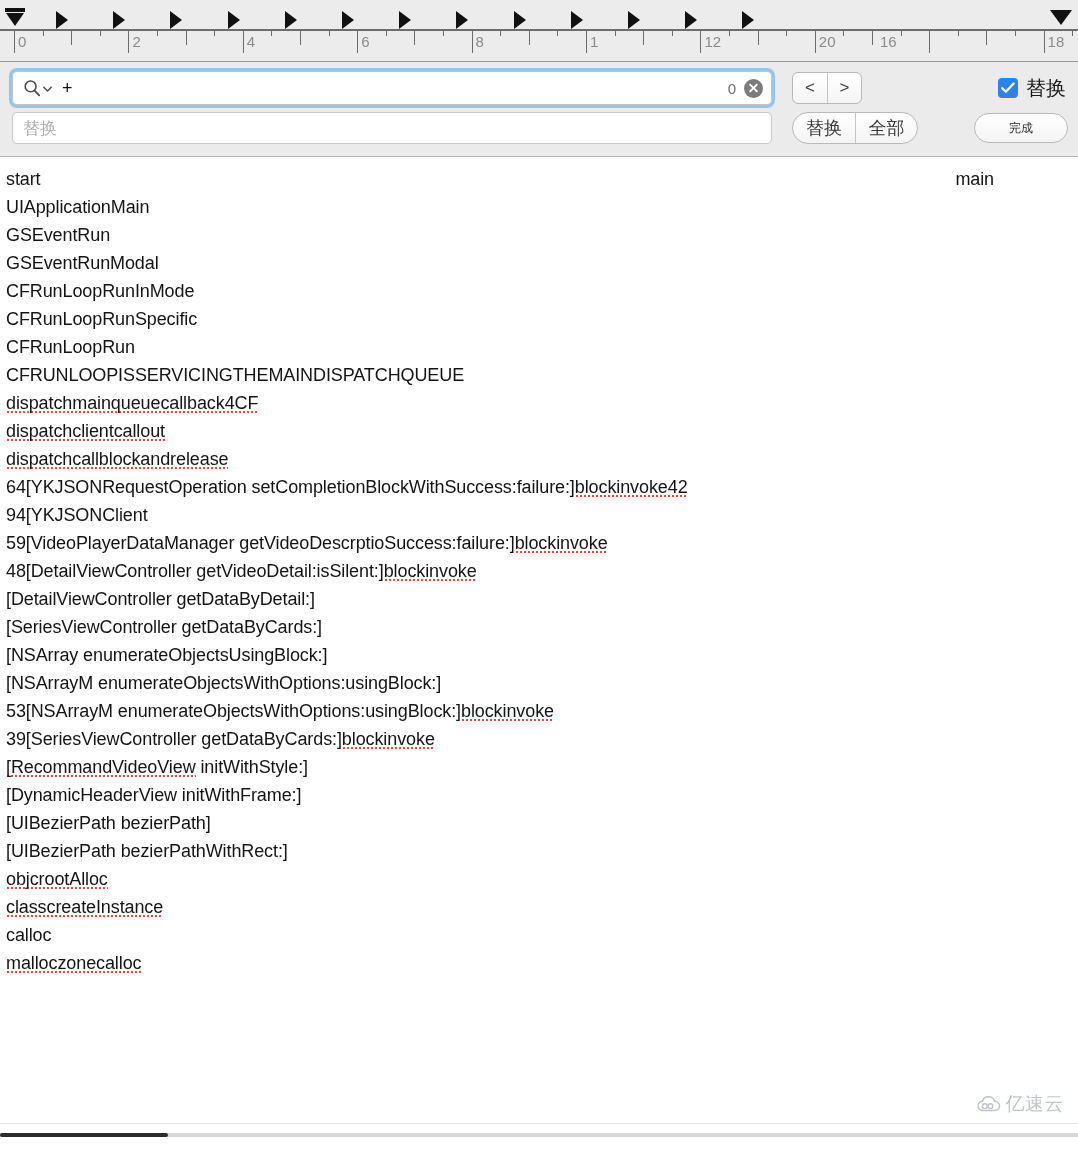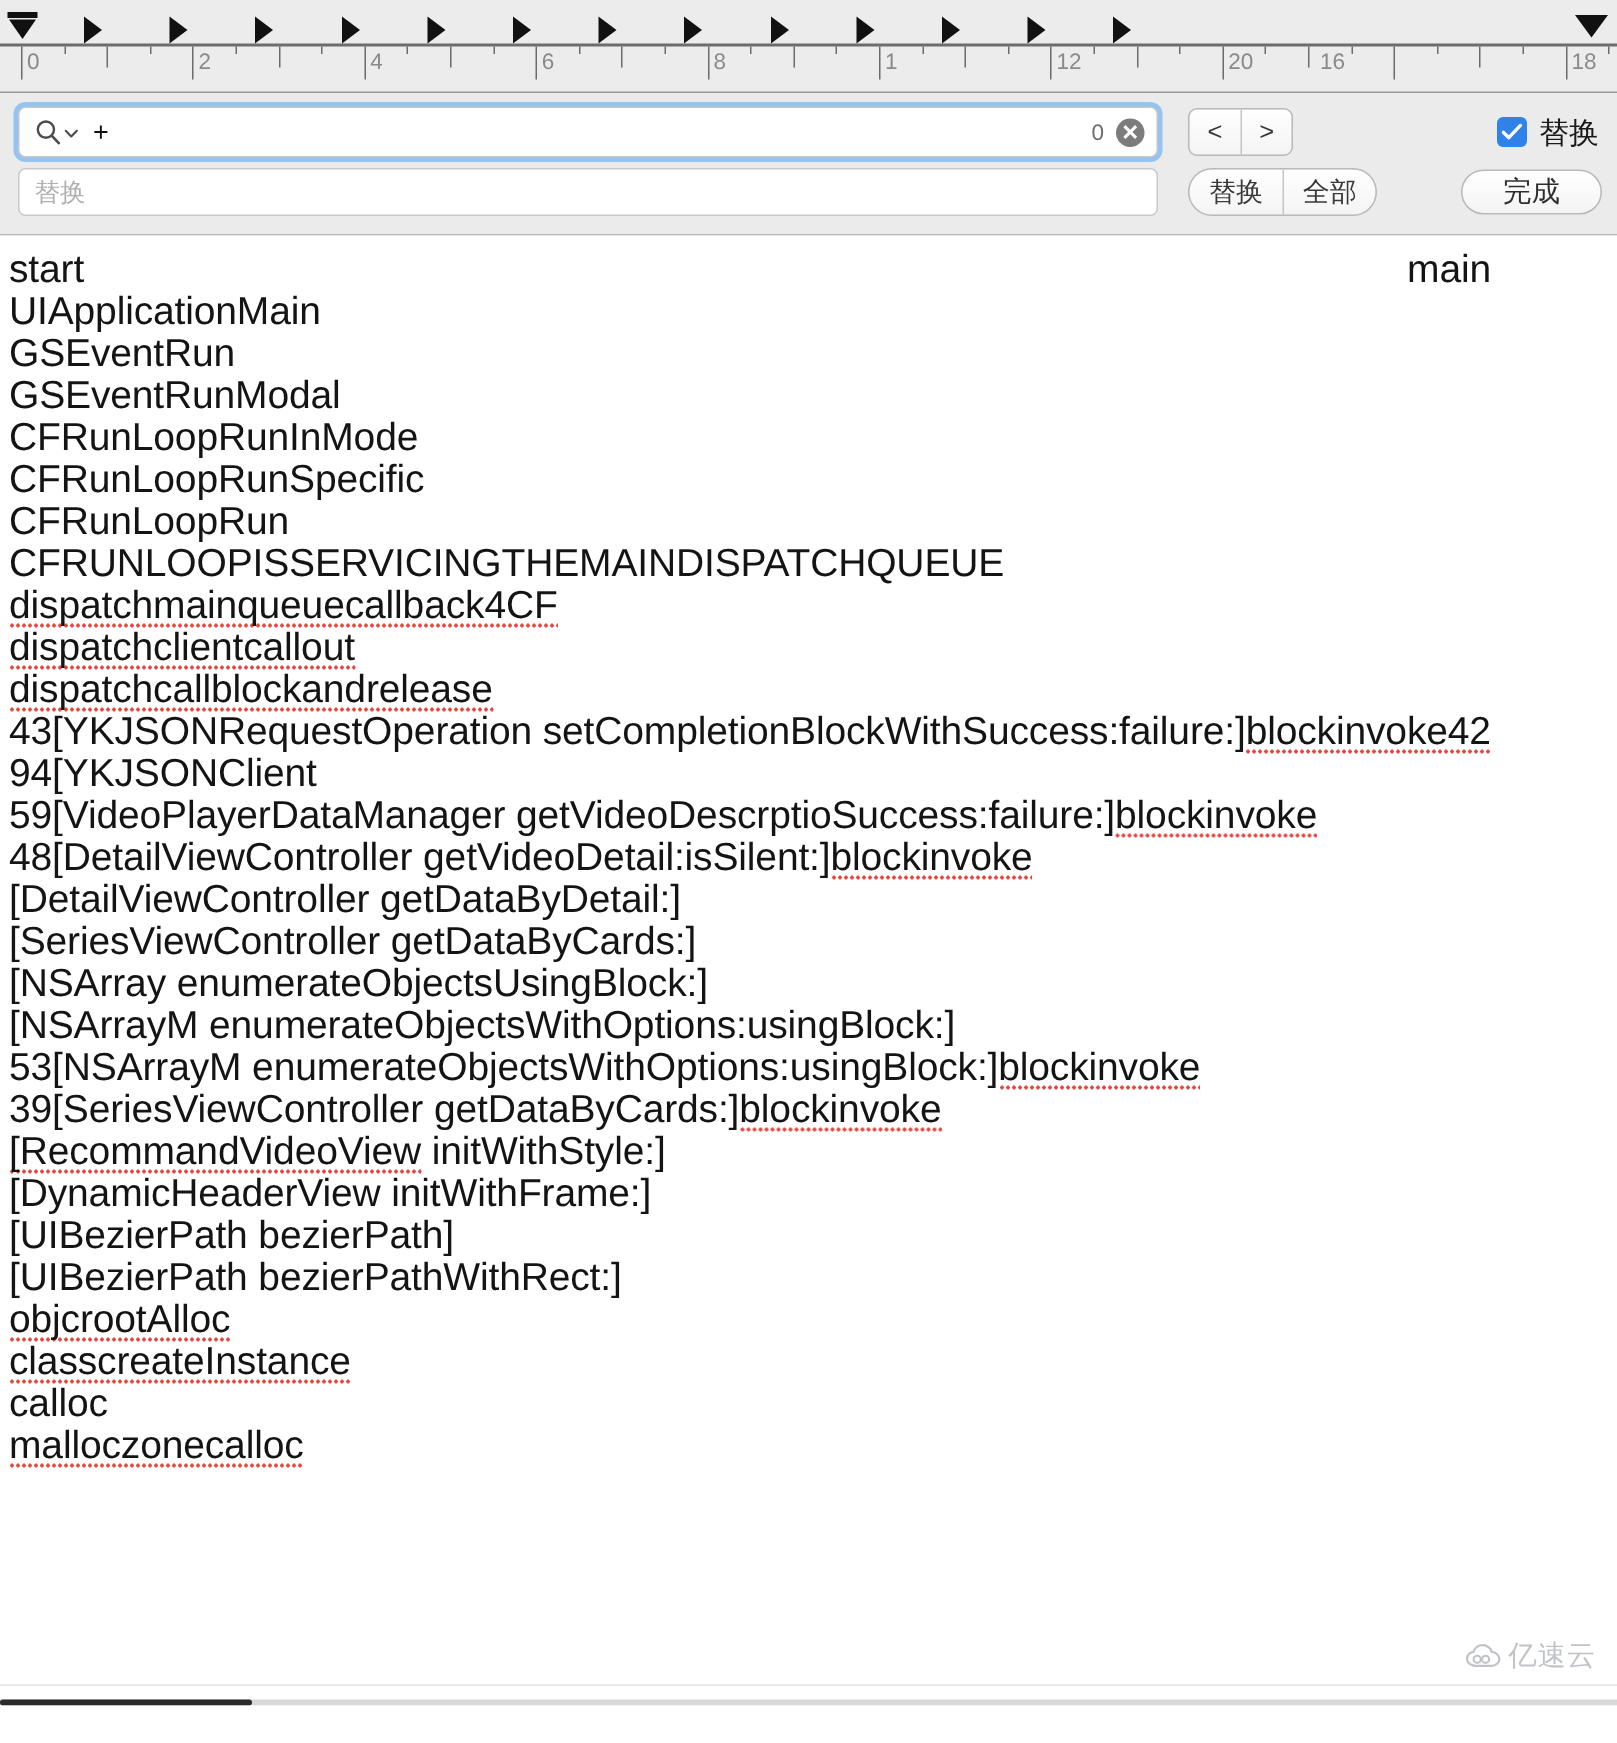--- a/index.html
+++ b/index.html
@@ -219,21 +219,21 @@
   .seg-group.pill .seg-btn { min-width: 62px; font-size: 18px; }
 
   .done-btn {
     margin-left: 56px;
     height: 30px;
     min-width: 94px;
     padding: 0 14px;
     border: 1px solid #b9b9b9;
     border-radius: 16px;
     background: linear-gradient(#ffffff, #f4f4f4);
-    font-size: 19px;
+    font-size: 12px;
     color: #2e2e2e;
     font-family: "Liberation Sans", sans-serif;
     display: flex;
     align-items: center;
     justify-content: center;
     cursor: default;
     flex: 0 0 auto;
     box-sizing: border-box;
   }
 
@@ -263,21 +263,21 @@
   
   #doc {
     position: relative;
     padding: 8px 8px 0 6px;
     box-sizing: border-box;
     height: 980px;
     overflow: hidden;
     background: #fff;
   }
   .line {
-    font-size: 26px;
+    font-size: 18px;
     line-height: 28px;
     color: #141414;
     font-family: "Liberation Sans", sans-serif;
     white-space: pre;
     position: relative;
     letter-spacing: -0.1px;
   }
   .line.tabbed {
     display: flex;
     justify-content: space-between;
@@ -475,21 +475,21 @@
       <div class="line"><span>UIApplicationMain</span></div>
       <div class="line"><span>GSEventRun</span></div>
       <div class="line"><span>GSEventRunModal</span></div>
       <div class="line"><span>CFRunLoopRunInMode</span></div>
       <div class="line"><span>CFRunLoopRunSpecific</span></div>
       <div class="line"><span>CFRunLoopRun</span></div>
       <div class="line"><span>CFRUNLOOPISSERVICINGTHEMAINDISPATCHQUEUE</span></div>
       <div class="line"><span class="sp">dispatchmainqueuecallback4CF</span></div>
       <div class="line"><span class="sp">dispatchclientcallout</span></div>
       <div class="line"><span class="sp">dispatchcallblockandrelease</span></div>
-      <div class="line"><span>43[YKJSONRequestOperation setCompletionBlockWithSuccess:failure:]</span><span class="sp">blockinvoke42</span></div>
+      <div class="line"><span>64[YKJSONRequestOperation setCompletionBlockWithSuccess:failure:]</span><span class="sp">blockinvoke42</span></div>
       <div class="line"><span>94[YKJSONClient</span></div>
       <div class="line"><span>59[VideoPlayerDataManager getVideoDescrptioSuccess:failure:]</span><span class="sp">blockinvoke</span></div>
       <div class="line"><span>48[DetailViewController getVideoDetail:isSilent:]</span><span class="sp">blockinvoke</span></div>
       <div class="line"><span>[DetailViewController getDataByDetail:]</span></div>
       <div class="line"><span>[SeriesViewController getDataByCards:]</span></div>
       <div class="line"><span>[NSArray enumerateObjectsUsingBlock:]</span></div>
       <div class="line"><span>[NSArrayM enumerateObjectsWithOptions:usingBlock:]</span></div>
       <div class="line"><span>53[NSArrayM enumerateObjectsWithOptions:usingBlock:]</span><span class="sp">blockinvoke</span></div>
       <div class="line"><span>39[SeriesViewController getDataByCards:]</span><span class="sp">blockinvoke</span></div>
       <div class="line"><span class="sp">[RecommandVideoView</span><span> initWithStyle:]</span></div>

